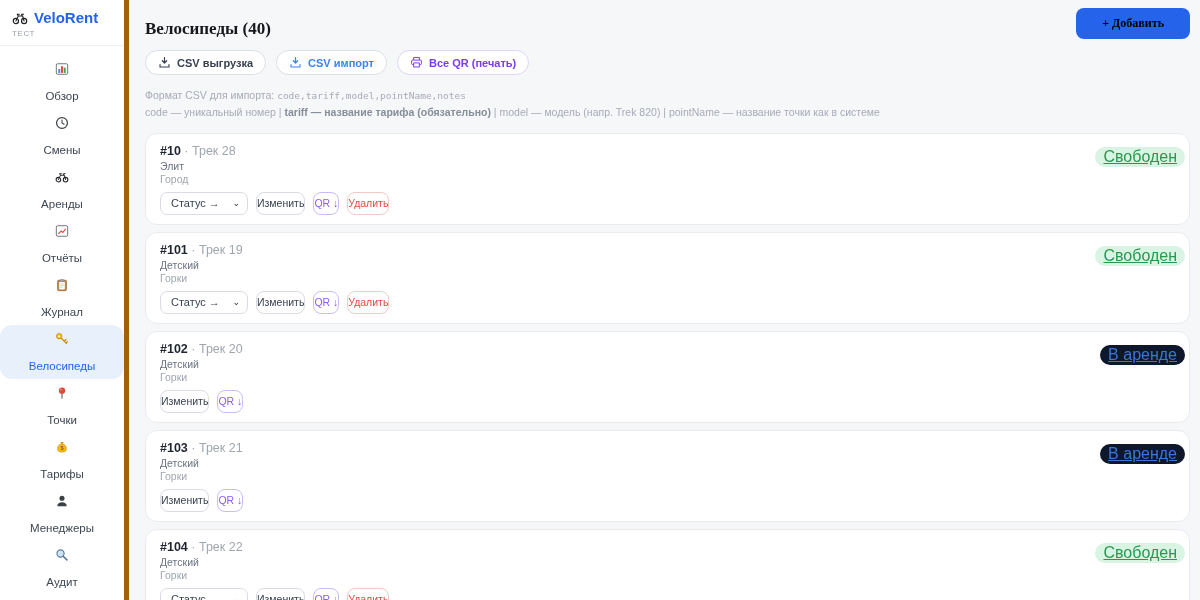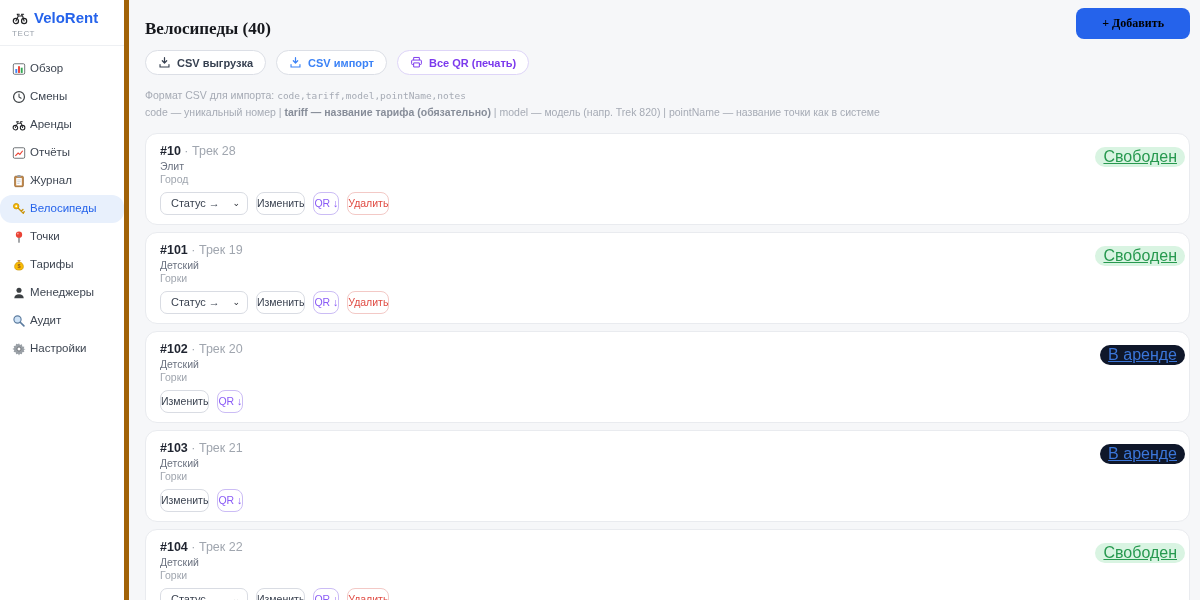--- a/index.html
+++ b/index.html
@@ -17,23 +17,24 @@
     width:129px; flex-shrink:0;
     background:#ffffff;
     border-right:5px solid #a16207;
   }
   .logo-block { padding:9px 12px 7px; border-bottom:1px solid #eef0f3; cursor:pointer; }
   .logo-row { display:flex; align-items:center; gap:6px; }
   .logo-name { color:#2563eb; font-weight:bold; font-size:15px; }
   .logo-env { font-size:8px; color:#9aa1ab; letter-spacing:.6px; margin-top:3px; }
   .nav { padding:9px 0; }
   .nav-item {
-    display:flex; align-items:flex-start; gap:4px;
+    display:flex; align-items:center; gap:14px;
     padding:7px 12px; font-size:11.5px; color:#3e4652; cursor:pointer;
     white-space:nowrap;
+    flex-direction:column;
   }
   .nav-item .ni { width:14px; height:14px; flex-shrink:0; }
   .nav-item.active { background:#e8f0fc; color:#2563eb;border-radius:12px; }
 
   
   .main { flex:1; padding:8px 10px 0 16px; min-width:0; }
   .head-row { display:flex; justify-content:space-between; align-items:flex-end;font-family:Liberation Serif, serif; }
   .page-title { font-size:17px; font-weight:bold; color:#16181d; padding-top:4px; }
   .add-btn {
     background:#2563eb; color:#000000; border:none; border-radius:8px;

